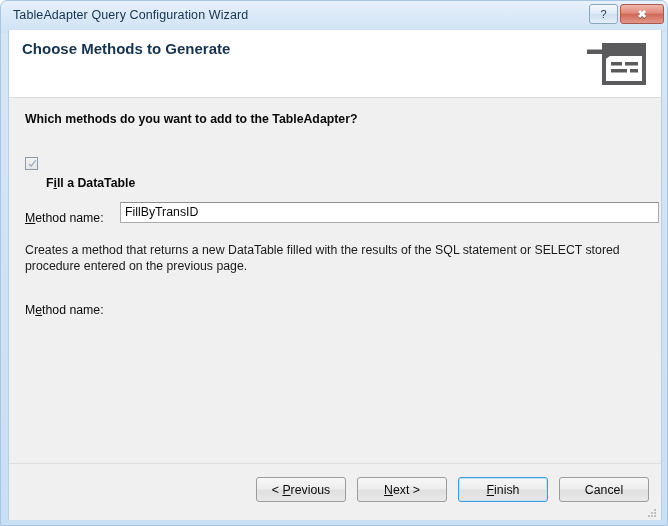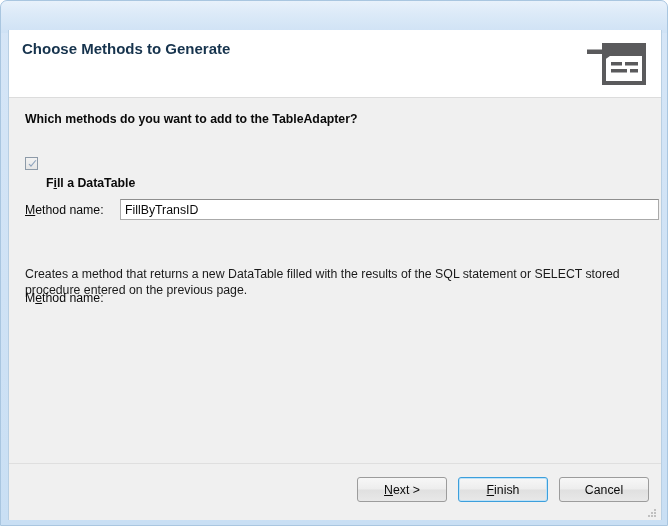--- a/index.html
+++ b/index.html
@@ -196,20 +196,21 @@
     display: flex;
     align-items: center;
     width: 634px;
   }
   .field-label {
     font-size: 12.3px;
     color: #0a0a0a;
     white-space: nowrap;
     width: 95px;
     flex: none;
+    margin-top: 12px;
   }
   .textbox {
     flex: 1;
     height: 21px;
     box-sizing: border-box;
     background: #ffffff;
     border: 1px solid #aaaaaa;
     border-top-color: #8e8e8e;
     font-family: "Liberation Sans", sans-serif;
     font-size: 12.3px;
@@ -269,20 +270,31 @@
   }
 
   u { text-decoration: underline; }
 </style>
 </head>
 <body>
 
 <div class="window">
   <div class="window-glow"></div>
 
+  <div class="titlebar">
+    <div class="title-text">TableAdapter Query Configuration Wizard</div>
+    <div class="title-buttons">
+      <div class="tb-btn">
+        <span class="glyph">?</span>
+      </div>
+      <div class="tb-btn close">
+        <span class="glyph">✖</span>
+      </div>
+    </div>
+  </div>
 
   <div class="client">
 
     <div class="header-band">
       <div class="header-title">Choose Methods to Generate</div>
       <div class="header-icon">
         <svg width="62" height="52" viewBox="0 0 62 52" xmlns="http://www.w3.org/2000/svg">
           <rect x="19" y="7" width="40" height="38" fill="none" stroke="#5a5a5c" stroke-width="4"></rect>
           <rect x="19" y="7" width="40" height="11" fill="#5a5a5c"></rect>
           <rect x="26" y="24" width="11" height="3.5" fill="#5a5a5c"></rect>
@@ -308,30 +320,33 @@
         <span class="check-label"><span>F</span><u>i</u><span>ll a DataTable</span></span>
       </div>
 
 
       <div class="field-row" style="top:101px;">
         <span class="field-label"><span></span><u>M</u><span>ethod name:</span></span>
         <input class="textbox" type="text" value="FillByTransID" style="">
       </div>
 
 
-      <div class="desc" style="top:168px;">Creates a method that returns a new DataTable filled with the results of the SQL statement or SELECT stored procedure entered on the previous page.</div>
+      <div class="desc" style="top:144px;">Creates a method that returns a new DataTable filled with the results of the SQL statement or SELECT stored procedure entered on the previous page.</div>
 
       <div class="field-row" style="top:193px;">
         <span class="field-label"><span>M</span><u>e</u><span>thod name:</span></span>
       </div>
 
     </div>
 
     <div class="button-strip">
       <div class="buttons">
+        <div class="btn">
+            <span><span>&lt; </span><u>P</u><span>revious</span></span>
+          </div>
         <div class="btn">
             <span><u>N</u><span>ext &gt;</span></span>
           </div>
         <div class="btn default">
             <span><u>F</u><span>inish</span></span>
           </div>
         <div class="btn">
             <span>Cancel</span>
           </div>
       </div>

